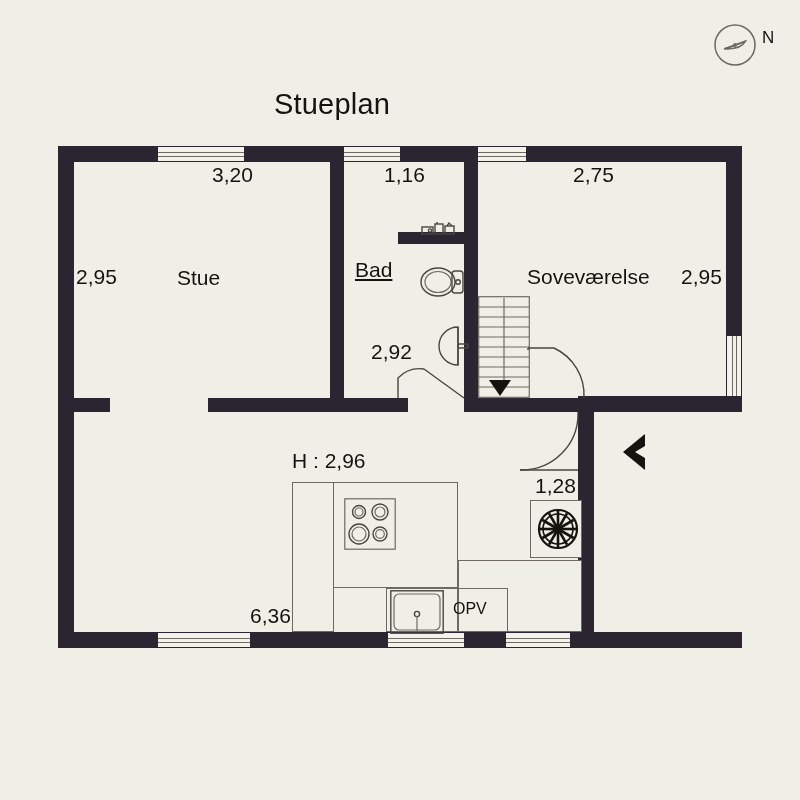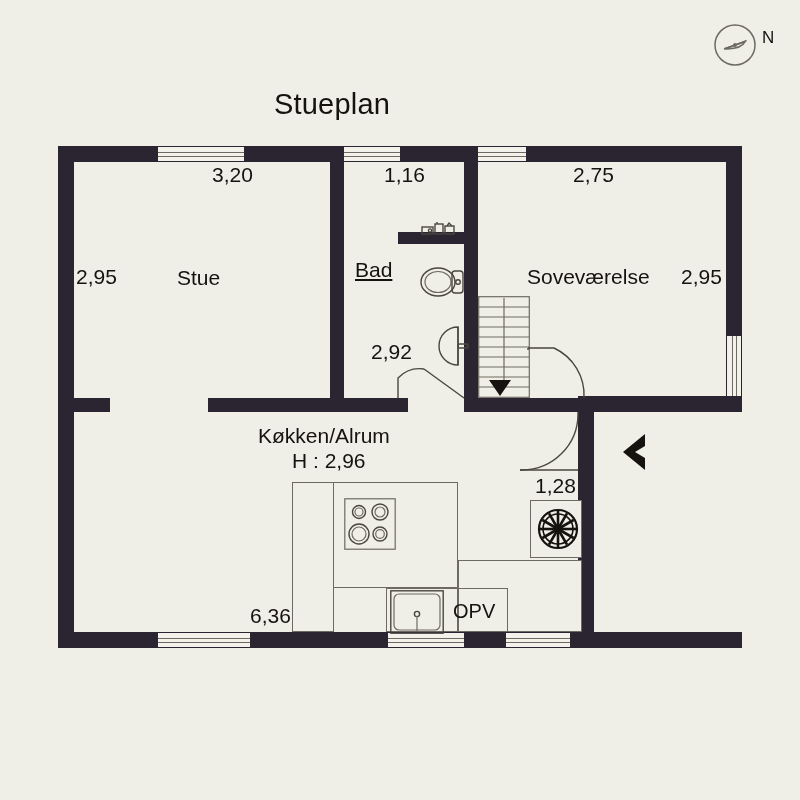--- a/index.html
+++ b/index.html
@@ -18,21 +18,21 @@
   .title{
     left:0;top:88px;width:664px;text-align:center;
     font-size:29px;letter-spacing:.2px;
   }
   .footer{
     left:62px;top:699px;font-size:16.5px;
   }
   .dim{font-size:21px;white-space:nowrap;}
   .roomname{font-size:21px;white-space:nowrap;}
   .kitchenname{font-size:21px;text-align:center;white-space:nowrap;}
-  .opv{font-size:20px;}
+  .opv{font-size:16px;}
   .ndir{font-size:17px;}
 
   
   .wall{background:#2a2531;}
 
   
   .win-h{
     background:#f2f1ea;
     border-top:1px solid #2a2531;
     border-bottom:1px solid #2a2531;
@@ -217,21 +217,20 @@
           <line x1="0" y1="0" x2="-9" y2="15.6"></line>
           <line x1="0" y1="0" x2="-15.6" y2="9"></line>
           <line x1="0" y1="0" x2="-18" y2="0"></line>
           <line x1="0" y1="0" x2="-15.6" y2="-9"></line>
           <line x1="0" y1="0" x2="-9" y2="-15.6"></line>
         </g>
       </g>
     </svg>
   </div>
 
-  <div class="abs kitchenname" style="left:258px;top:424px;">Køkken/Alrum</div>
   <div class="abs kitchenname" style="left:292px;top:449px;">H : 2,96</div>
   <div class="abs dim" style="left:250px;top:604px;">6,36</div>
 
   <div class="abs cab" style="left:292px;top:482px;width:166px;height:106px;"></div>
   <div class="abs cab" style="left:292px;top:482px;width:42px;height:150px;"></div>
   <div class="abs cab" style="left:458px;top:560px;width:124px;height:72px;"></div>
   <div class="abs cab" style="left:386px;top:588px;width:72px;height:44px;"></div>
 
   <div class="abs" style="left:344px;top:498px;width:52px;height:52px;">
     <svg width="52" height="52" viewBox="0 0 52 52">

